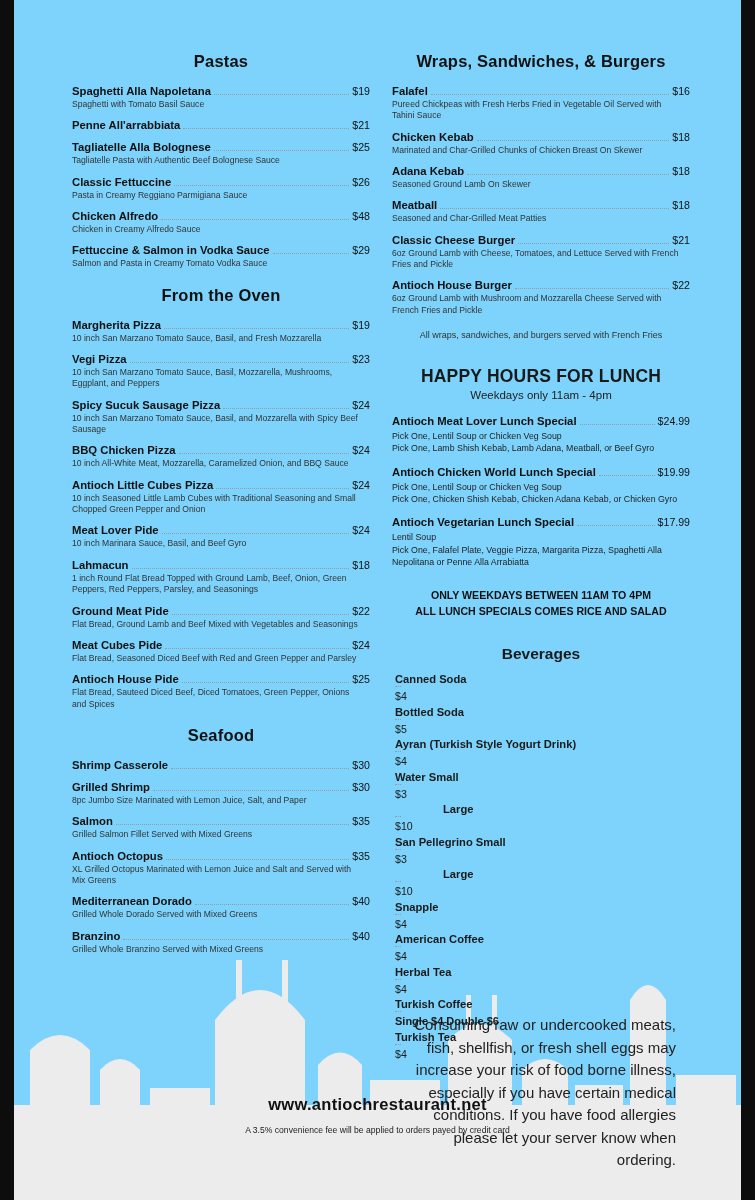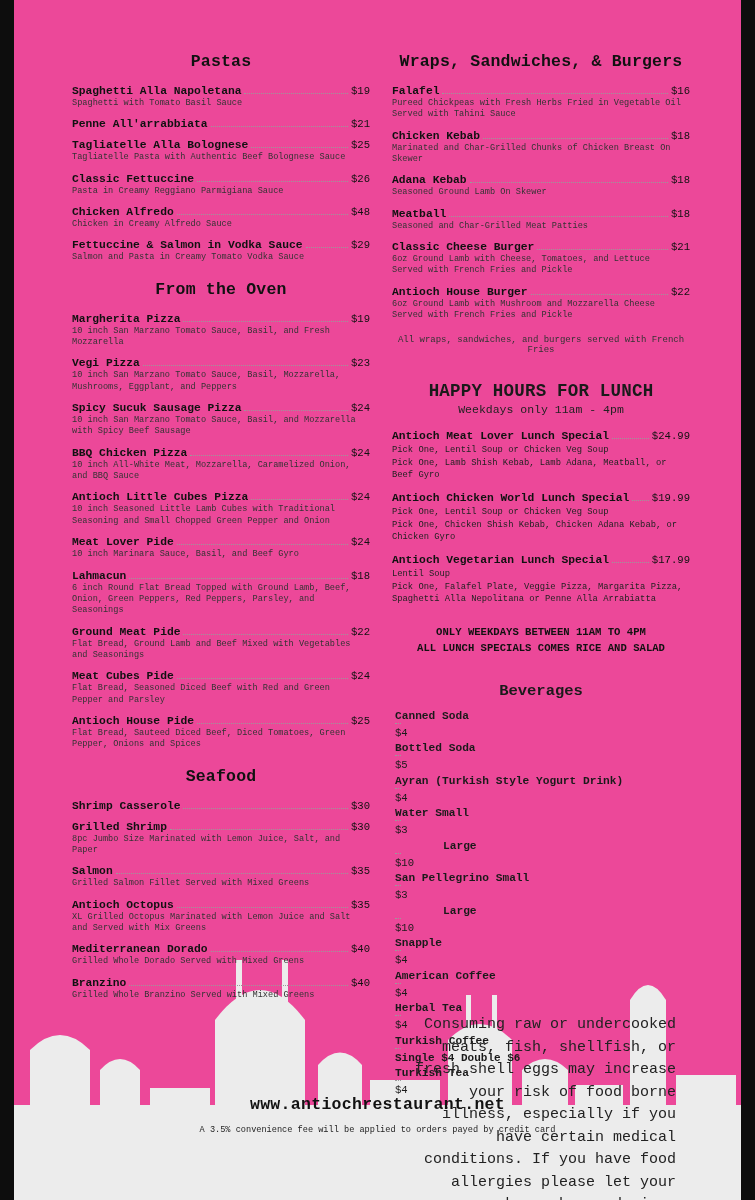--- a/index.html
+++ b/index.html
@@ -12,23 +12,22 @@
     background: #ffffff;
     font-family: "Liberation Sans", sans-serif;
     color: #1a1a1a;
     position: relative;
     overflow: hidden;
   }
   .page {
     position: relative;
     width: 755px;
     height: 1200px;
-    background: #ec4899;
+    background: #7dd3fc;
     overflow: hidden;
-    font-family: Liberation Mono, monospace;
   }
   
   .watermark {
     position: absolute;
     left: 0;
     bottom: 0;
     width: 755px;
     height: 300px;
     opacity: 1;
     pointer-events: none;
@@ -348,21 +347,21 @@
             <span class="item-price">$24</span>
           </div>
           <div class="item-desc">10 inch Marinara Sauce, Basil, and Beef Gyro</div>
         </div>
         <div class="item">
           <div class="item-line">
             <span class="item-name">Lahmacun</span>
             <span class="dots"></span>
             <span class="item-price">$18</span>
           </div>
-          <div class="item-desc">6 inch Round Flat Bread Topped with Ground Lamb, Beef, Onion, Green Peppers, Red Peppers, Parsley, and Seasonings</div>
+          <div class="item-desc">1 inch Round Flat Bread Topped with Ground Lamb, Beef, Onion, Green Peppers, Red Peppers, Parsley, and Seasonings</div>
         </div>
         <div class="item">
           <div class="item-line">
             <span class="item-name">Ground Meat Pide</span>
             <span class="dots"></span>
             <span class="item-price">$22</span>
           </div>
           <div class="item-desc">Flat Bread, Ground Lamb and Beef Mixed with Vegetables and Seasonings</div>
         </div>
         <div class="item">

